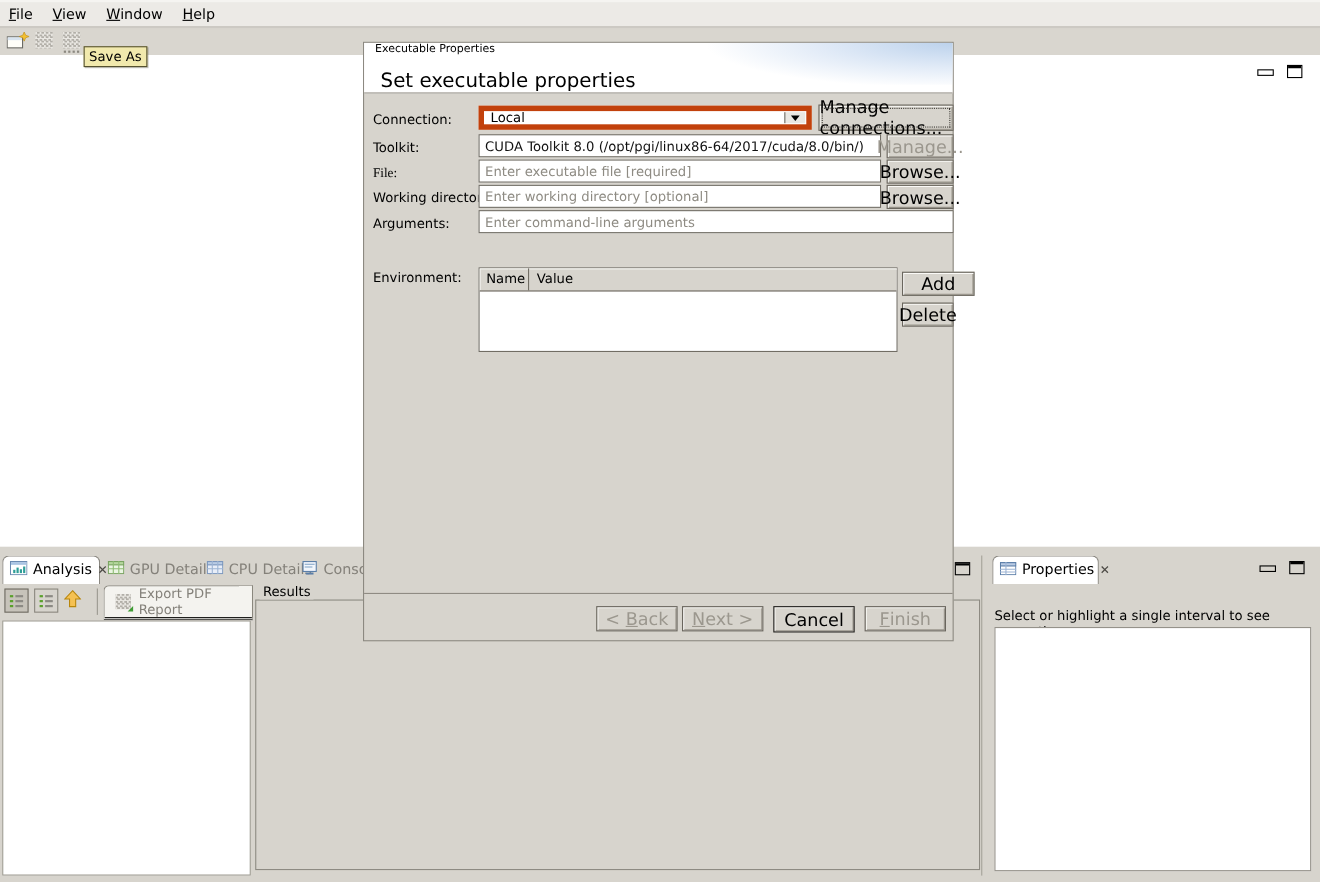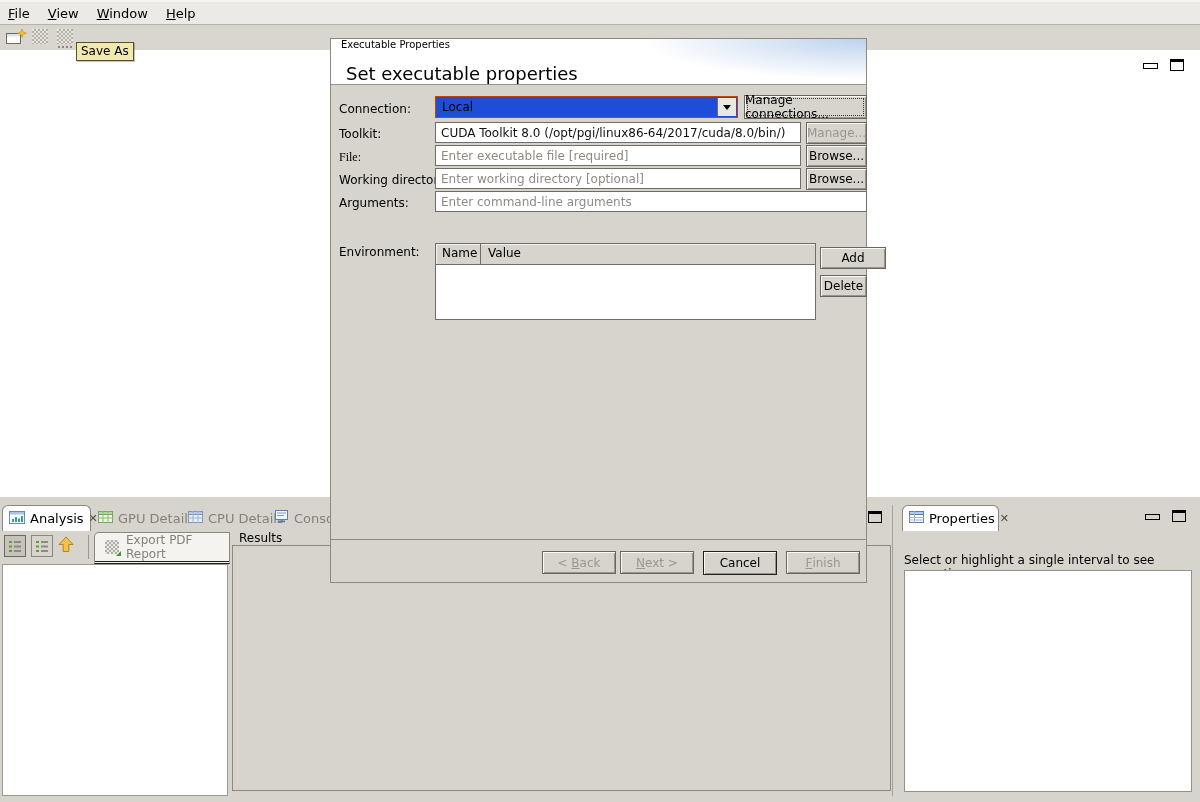--- a/index.html
+++ b/index.html
@@ -57,31 +57,31 @@
   #dlg-header{position:absolute;left:0;top:0;width:100%;height:46px;background:#fff;
               border-bottom:1px solid #98948c;box-sizing:border-box;}
   #dlg-grad{position:absolute;right:0;top:0;width:240px;height:38px;
             background:radial-gradient(130% 150% at 100% 0%, #bcd2ec 0%, rgba(214,227,244,.75) 38%, rgba(255,255,255,0) 72%);}
   #dlg-title{position:absolute;left:10px;top:0;font-weight:normal;font-size:10px;}
   #dlg-sub{position:absolute;left:15px;top:24px;font-size:18px;}
   .dlg-label{position:absolute;left:8px;font-size:12px;}
   .txt{position:absolute;background:#fff;border:1px solid #716d64;box-sizing:border-box;
        font-family:"DejaVu Sans","Liberation Sans",sans-serif;font-size:12px;padding:2px 5px;color:#111;}
   .txt::placeholder{color:#8e8b83;opacity:1;}
-  .combo{position:absolute;background:#1d4ed8;border:1px solid #c2410c;box-sizing:border-box;
+  .combo{position:absolute;background:#ffffff;border:5px solid #c2410c;box-sizing:border-box;
          display:flex;align-items:center;padding-left:6px;}
   .combo .arrow-seg{position:absolute;right:1px;top:1px;bottom:1px;width:18px;background:#e9e7e2;
          border-left:1px solid #716d64;display:flex;align-items:center;justify-content:center;}
   .combo.flat{background:#d7d4cd;border:1px solid #6e6a62;box-shadow:inset 1px 1px 0 #f6f5f2;}
   .combo.flat .arrow-seg{background:#d7d4cd;border:1px solid #6e6a62;box-shadow:inset 1px 1px 0 #f6f5f2;
          right:1px;top:1px;bottom:1px;width:18px;}
   .tri{width:0;height:0;border-left:4px solid transparent;border-right:4px solid transparent;border-top:5px solid #000;}
   .btn{position:absolute;background:#d7d4cd;border:1px solid #6a665e;
        box-shadow:inset 1px 1px 0 #fbfaf7, inset -1px -1px 0 #9a958c;
-       display:flex;align-items:center;justify-content:center;font-size:12px;box-sizing:border-box;cursor:default;}
+       display:flex;align-items:center;justify-content:center;font-size:16px;box-sizing:border-box;cursor:default;}
   .btn.disabled{color:#9b978e;}
   .btn.focus{outline:1px dotted #3a3833;outline-offset:-4px;}
   .btn.bold-border{border:1px solid #23211e;}
   #env-table{position:absolute;left:104px;top:204px;width:381px;height:77px;background:#fff;
              border:1px solid #716d64;box-sizing:border-box;}
   #env-head{display:flex;height:20px;background:#d7d4cd;border-bottom:1px solid #716d64;
             box-shadow:inset 1px 1px 0 #f2f1ee;}
   #env-head .c1{width:45px;border-right:1px solid #716d64;padding:2px 12px 0 6px;box-sizing:border-box;}
   #env-head .c2{flex:1;padding:2px 0 0 7px;}
   #dlg-sep{position:absolute;left:0;top:500px;width:100%;border-top:1px solid #8f8b83;}

